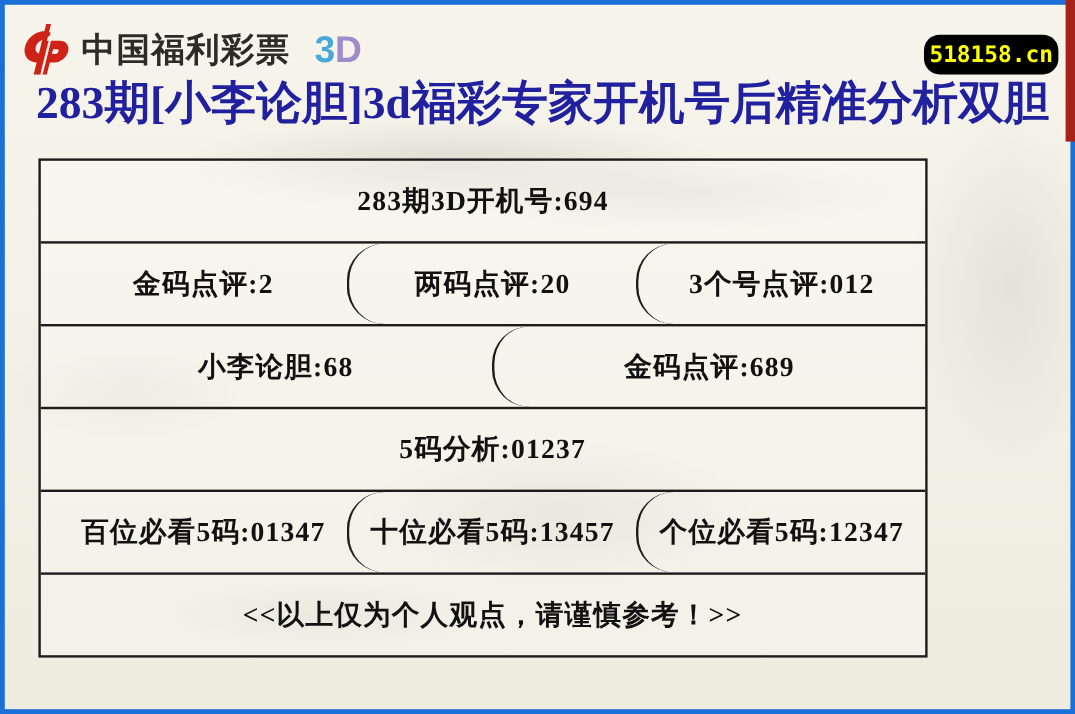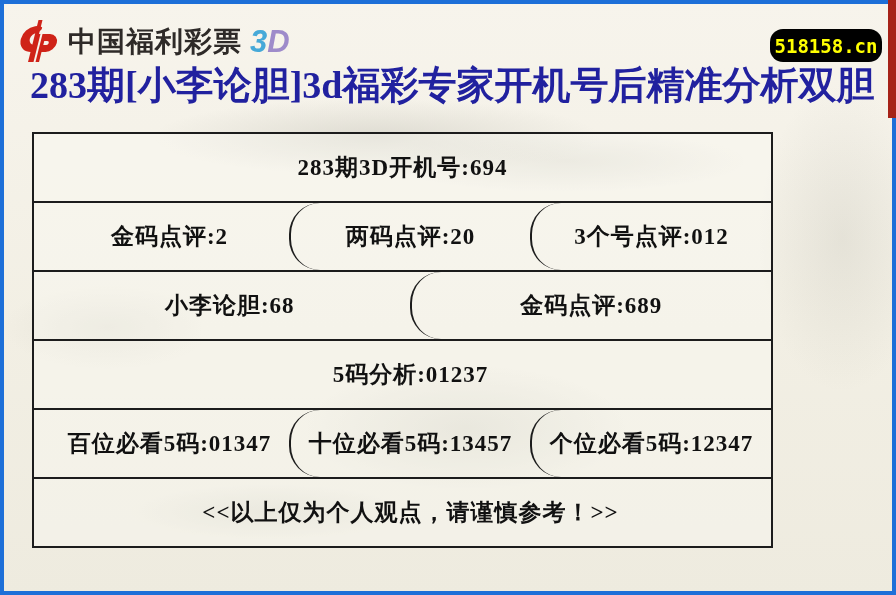--- a/index.html
+++ b/index.html
@@ -23,21 +23,21 @@
   .frame     { position:absolute; inset:0; border:4px solid #1d6fd8; pointer-events:none; z-index:7; }
   .red-strip { position:absolute; top:0; right:0; width:8px; height:118px; background:#a62218; z-index:8; }
 
   
   .header { position:absolute; top:18px; left:10px; right:10px; height:52px; display:flex; align-items:flex-start; }
   .logo-wrap { display:flex; align-items:center; gap:8px; }
   .logo-svg { width:50px; height:48px; display:block; }
   .logo-text { font-family:"Liberation Sans","DejaVu Sans",sans-serif; font-weight:bold;
                font-size:28px; color:#2e2a28; letter-spacing:1px; }
   .logo-3d { font-family:"Liberation Sans","DejaVu Sans",sans-serif; font-weight:bold;
-             font-style:italic; font-size:31px; margin-left:0; }
+             font-size:31px; margin-left:12px; }
   .logo-3d .c3 { color:#46a9d8; }
   .logo-3d .cd { color:#9e8bca; }
   .site-box {
     position:absolute; top:11px; right:4px; width:112px; height:33px;
     background:#000; color:#ffff00; display:flex; align-items:center; justify-content:center;
     font-family:"DejaVu Sans Mono","Liberation Mono",monospace; font-weight:bold; font-size:19px;
     cursor:pointer;
     border-radius:13px;
   }
 

